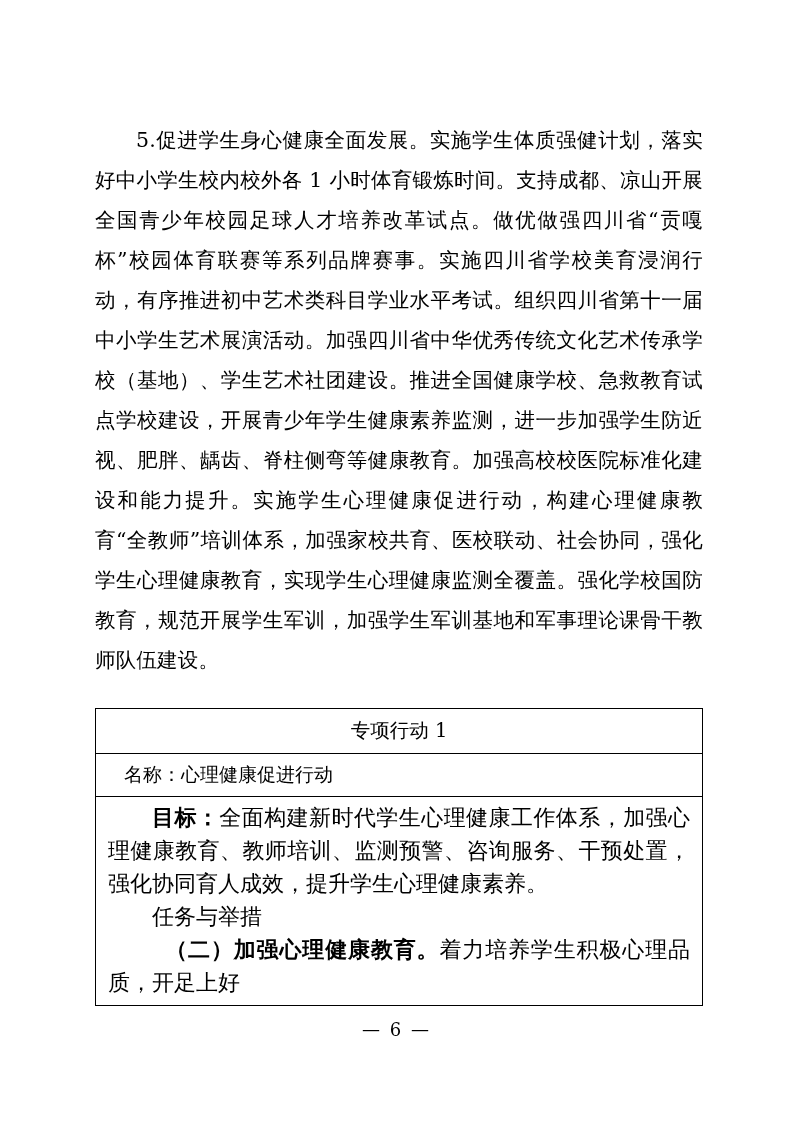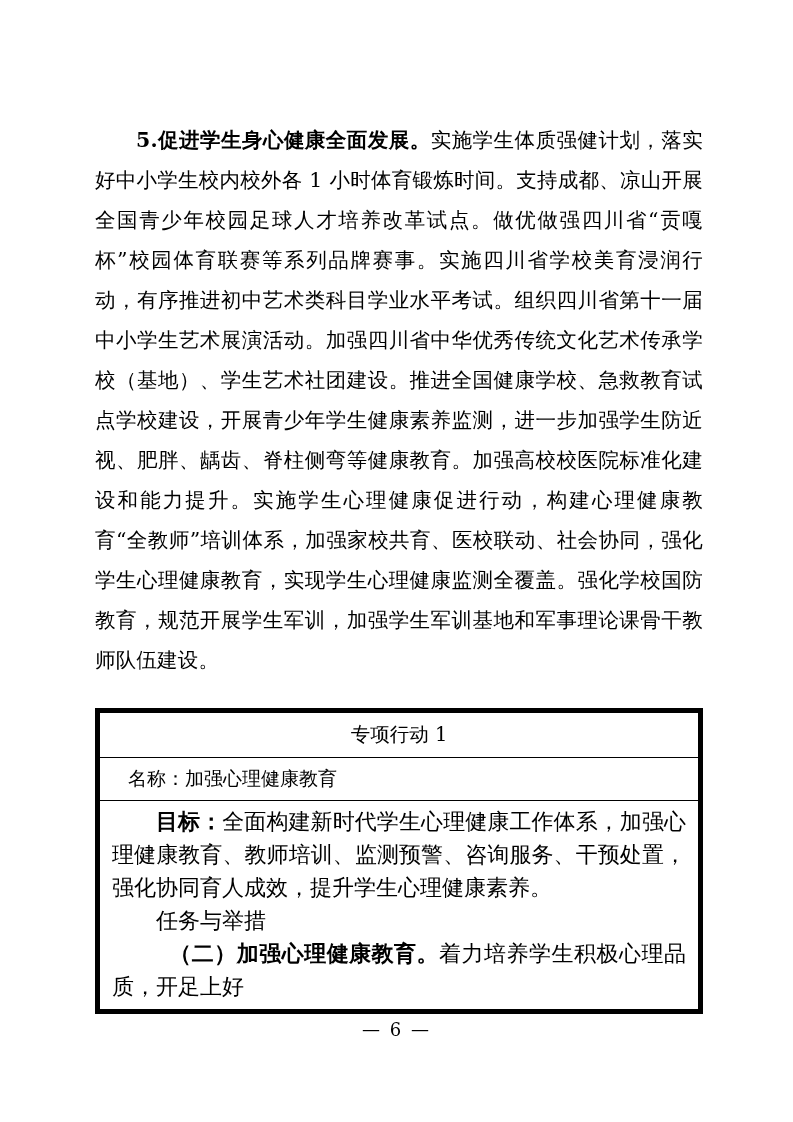--- a/index.html
+++ b/index.html
@@ -28,25 +28,25 @@
     line-height: 40px;
     text-align: justify;
     text-justify: inter-ideograph;
     letter-spacing: 0.2px;
   }
   .para {
     margin: 0 0 2px 0;
     text-indent: 2em;
   }
   .para .lead {
-    font-weight: bold;
+    font-weight: normal;
   }
   .box {
     margin-top: 28px;
-    border: 5px solid #000000;
+    border: 1px solid #000000;
     width: 100%;
     box-sizing: border-box;
   }
   .box-row {
     border-bottom: 1px solid #000;
     padding: 4px 10px 5px 10px;
     font-size: 19px;
     line-height: 33px;
   }
   .box-row:last-child {
@@ -105,21 +105,21 @@
 
 <div class="page">
 
   <div class="body-text">
     <p class="para"><span class="lead">5.促进学生身心健康全面发展。</span><span>实施学生体质强健计划，落实好中小学生校内校外各 1 小时体育锻炼时间。支持成都、凉山开展全国青少年校园足球人才培养改革试点。做优做强四川省“贡嘎杯”校园体育联赛等系列品牌赛事。实施四川省学校美育浸润行动，有序推进初中艺术类科目学业水平考试。组织四川省第十一届中小学生艺术展演活动。加强四川省中华优秀传统文化艺术传承学校（基地）、学生艺术社团建设。推进全国健康学校、急救教育试点学校建设，开展青少年学生健康素养监测，进一步加强学生防近视、肥胖、龋齿、脊柱侧弯等健康教育。加强高校校医院标准化建设和能力提升。实施学生心理健康促进行动，构建心理健康教育“全教师”培训体系，加强家校共育、医校联动、社会协同，强化学生心理健康教育，实现学生心理健康监测全覆盖。强化学校国防教育，规范开展学生军训，加强学生军训基地和军事理论课骨干教师队伍建设。</span></p>
   </div>
 
   <div class="box">
     <div class="box-row box-title">专项行动 1</div>
     <div class="box-row box-name">
-      <span class="lbl">名称：</span><span class="val">加强心理健康教育</span>
+      <span class="lbl">名称：</span><span class="val">心理健康促进行动</span>
     </div>
     <div class="box-row box-body">
       <p><span class="lbl">目标：</span><span>全面构建新时代学生心理健康工作体系，加强心理健康教育、教师培训、监测预警、咨询服务、干预处置，强化协同育人成效，提升学生心理健康素养。</span></p>
       <p class="heading">任务与举措</p>
       <p class="sub"><span class="lbl">（二）加强心理健康教育。</span><span>着力培养学生积极心理品质，开足上好</span></p>
     </div>
   </div>
 
 </div>
 

